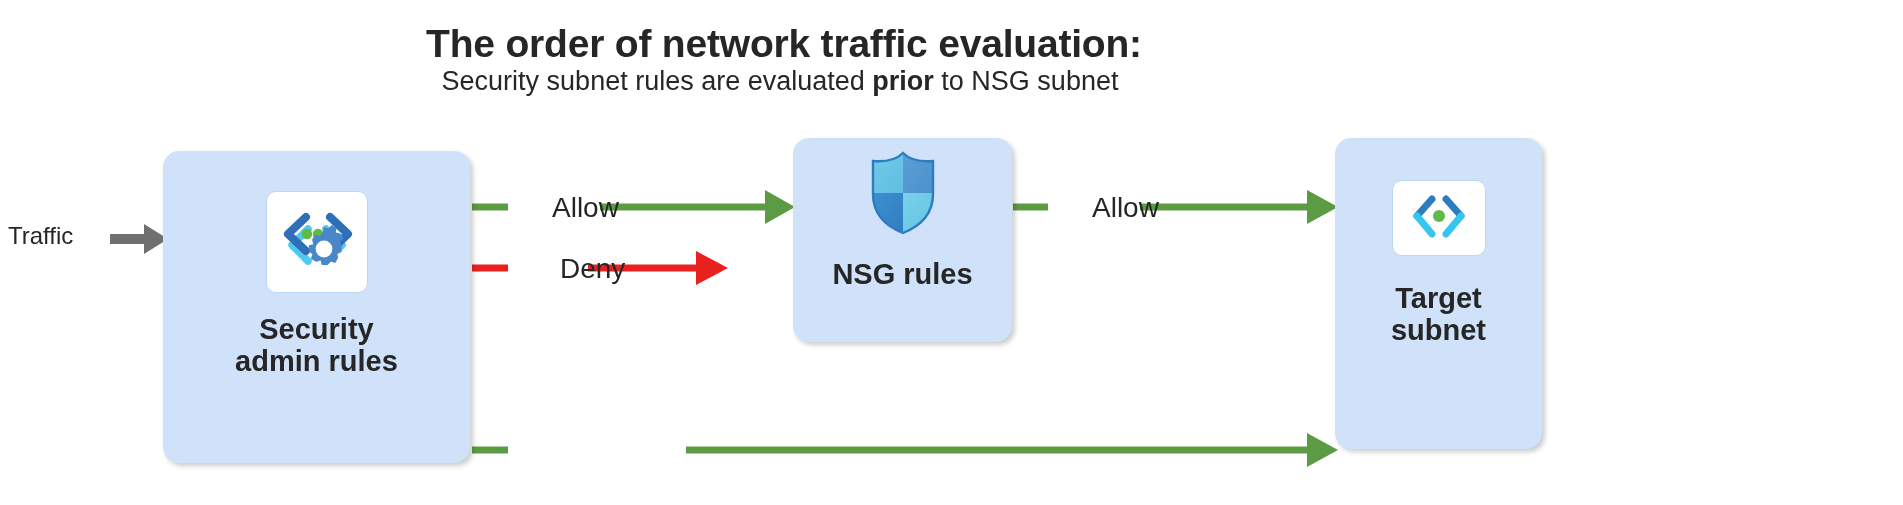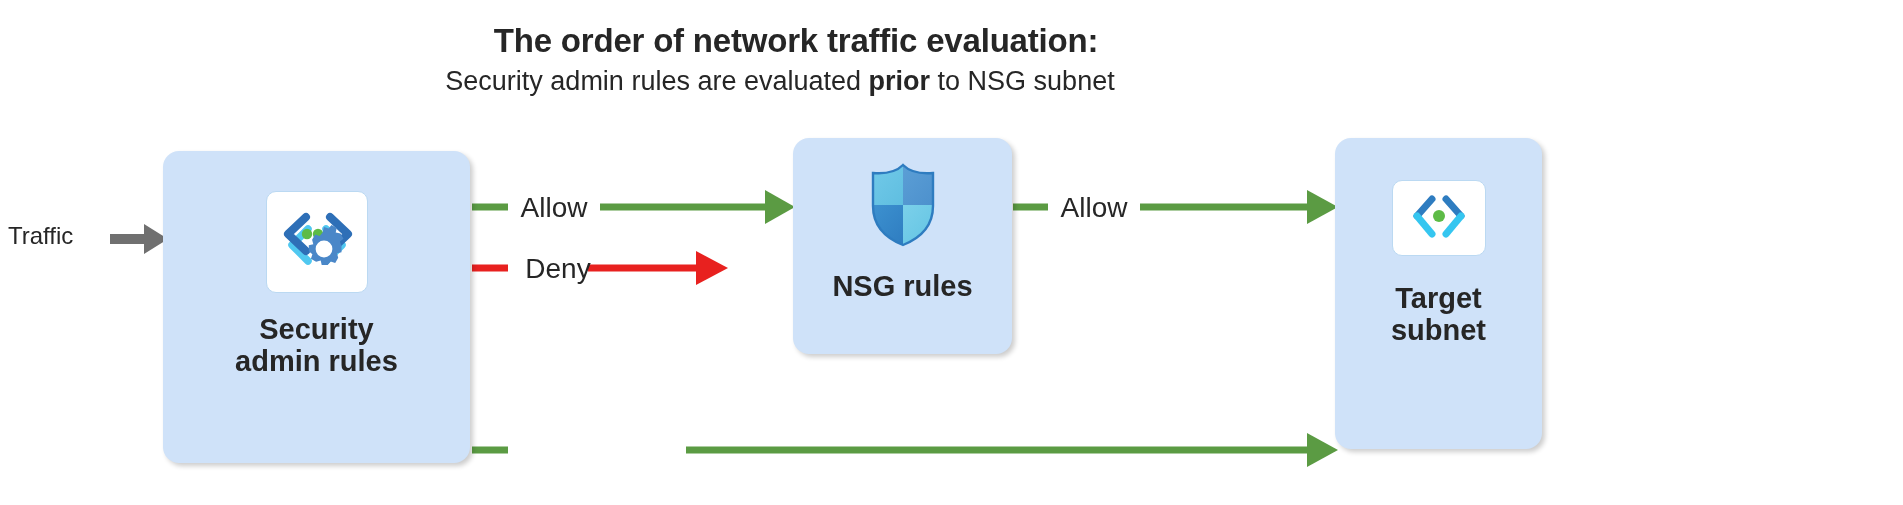--- a/index.html
+++ b/index.html
@@ -8,23 +8,23 @@
     background:#FFFFFF;
     font-family:"Liberation Sans", sans-serif;
     color:#202020;
     overflow:hidden;
     position:relative;
   }
   #stage{position:relative;width:1903px;height:505px;}
 
   
   .title{
-    position:absolute;left:16px;top:22px;width:1560px;
+    position:absolute;left:4px;top:22px;width:1560px;
     text-align:center;
-    font-size:33px;font-weight:bold;color:#262626;
+    font-size:39px;font-weight:bold;color:#262626;
     letter-spacing:-0.2px;
     white-space:nowrap;
   }
   .subtitle{
     position:absolute;left:0;top:66px;width:1560px;
     text-align:center;
     font-size:27px;font-weight:normal;color:#262626;
     white-space:nowrap;
   }
   .subtitle b{font-weight:bold;}
@@ -41,21 +41,21 @@
   }
   .node-label{
     text-align:center;
     font-size:29px;
     font-weight:bold;
     color:#262626;
     line-height:1.12;
     white-space:pre-line;
   }
   #node-security{left:163px;top:151px;width:307px;height:272px;padding-top:40px;}
-  #node-nsg{left:793px;top:138px;width:219px;height:192px;padding-top:24px;}
+  #node-nsg{left:793px;top:138px;width:219px;height:192px;padding-top:12px;}
   #node-target{left:1335px;top:138px;width:207px;height:269px;padding-top:42px;}
 
   
   .icon-tile{
     background:#FFFFFF;
     border:1px solid #BBD9F2;
     border-radius:10px;
     display:flex;align-items:center;justify-content:center;
   }
   #tile-security{width:100px;height:100px;}
@@ -70,32 +70,33 @@
     position:absolute;left:8px;top:222px;
     font-size:24px;color:#262626;white-space:nowrap;
   }
   .traffic-arrow{position:absolute;left:110px;top:222px;}
 
   
   .edge-label{
     position:absolute;
     font-size:28px;color:#262626;
     white-space:nowrap;
-    text-align:center;
+    text-align:left;
+    margin-left:44px;
   }
   .edge-svg{position:absolute;left:0;top:0;}
   svg{overflow:visible;}
 </style>
 </head>
 <body>
 
 <div id="stage">
 
   <div class="title">The order of network traffic evaluation:</div>
-  <div class="subtitle"><span>Security admin rules are evaluated </span><b>prior</b><span> to NSG subnet</span></div>
+  <div class="subtitle"><span>Security subnet rules are evaluated </span><b>prior</b><span> to NSG subnet</span></div>
 
   <div class="traffic-text">Traffic</div>
   <div class="traffic-arrow">
     <svg width="60" height="34" viewBox="0 0 60 34">
       <path d="M0 12 L34 12 L34 2 L58 17 L34 32 L34 22 L0 22 Z" fill="#707070"></path>
     </svg>
   </div>
 
   <svg class="edge-svg" width="1903" height="505">
 

